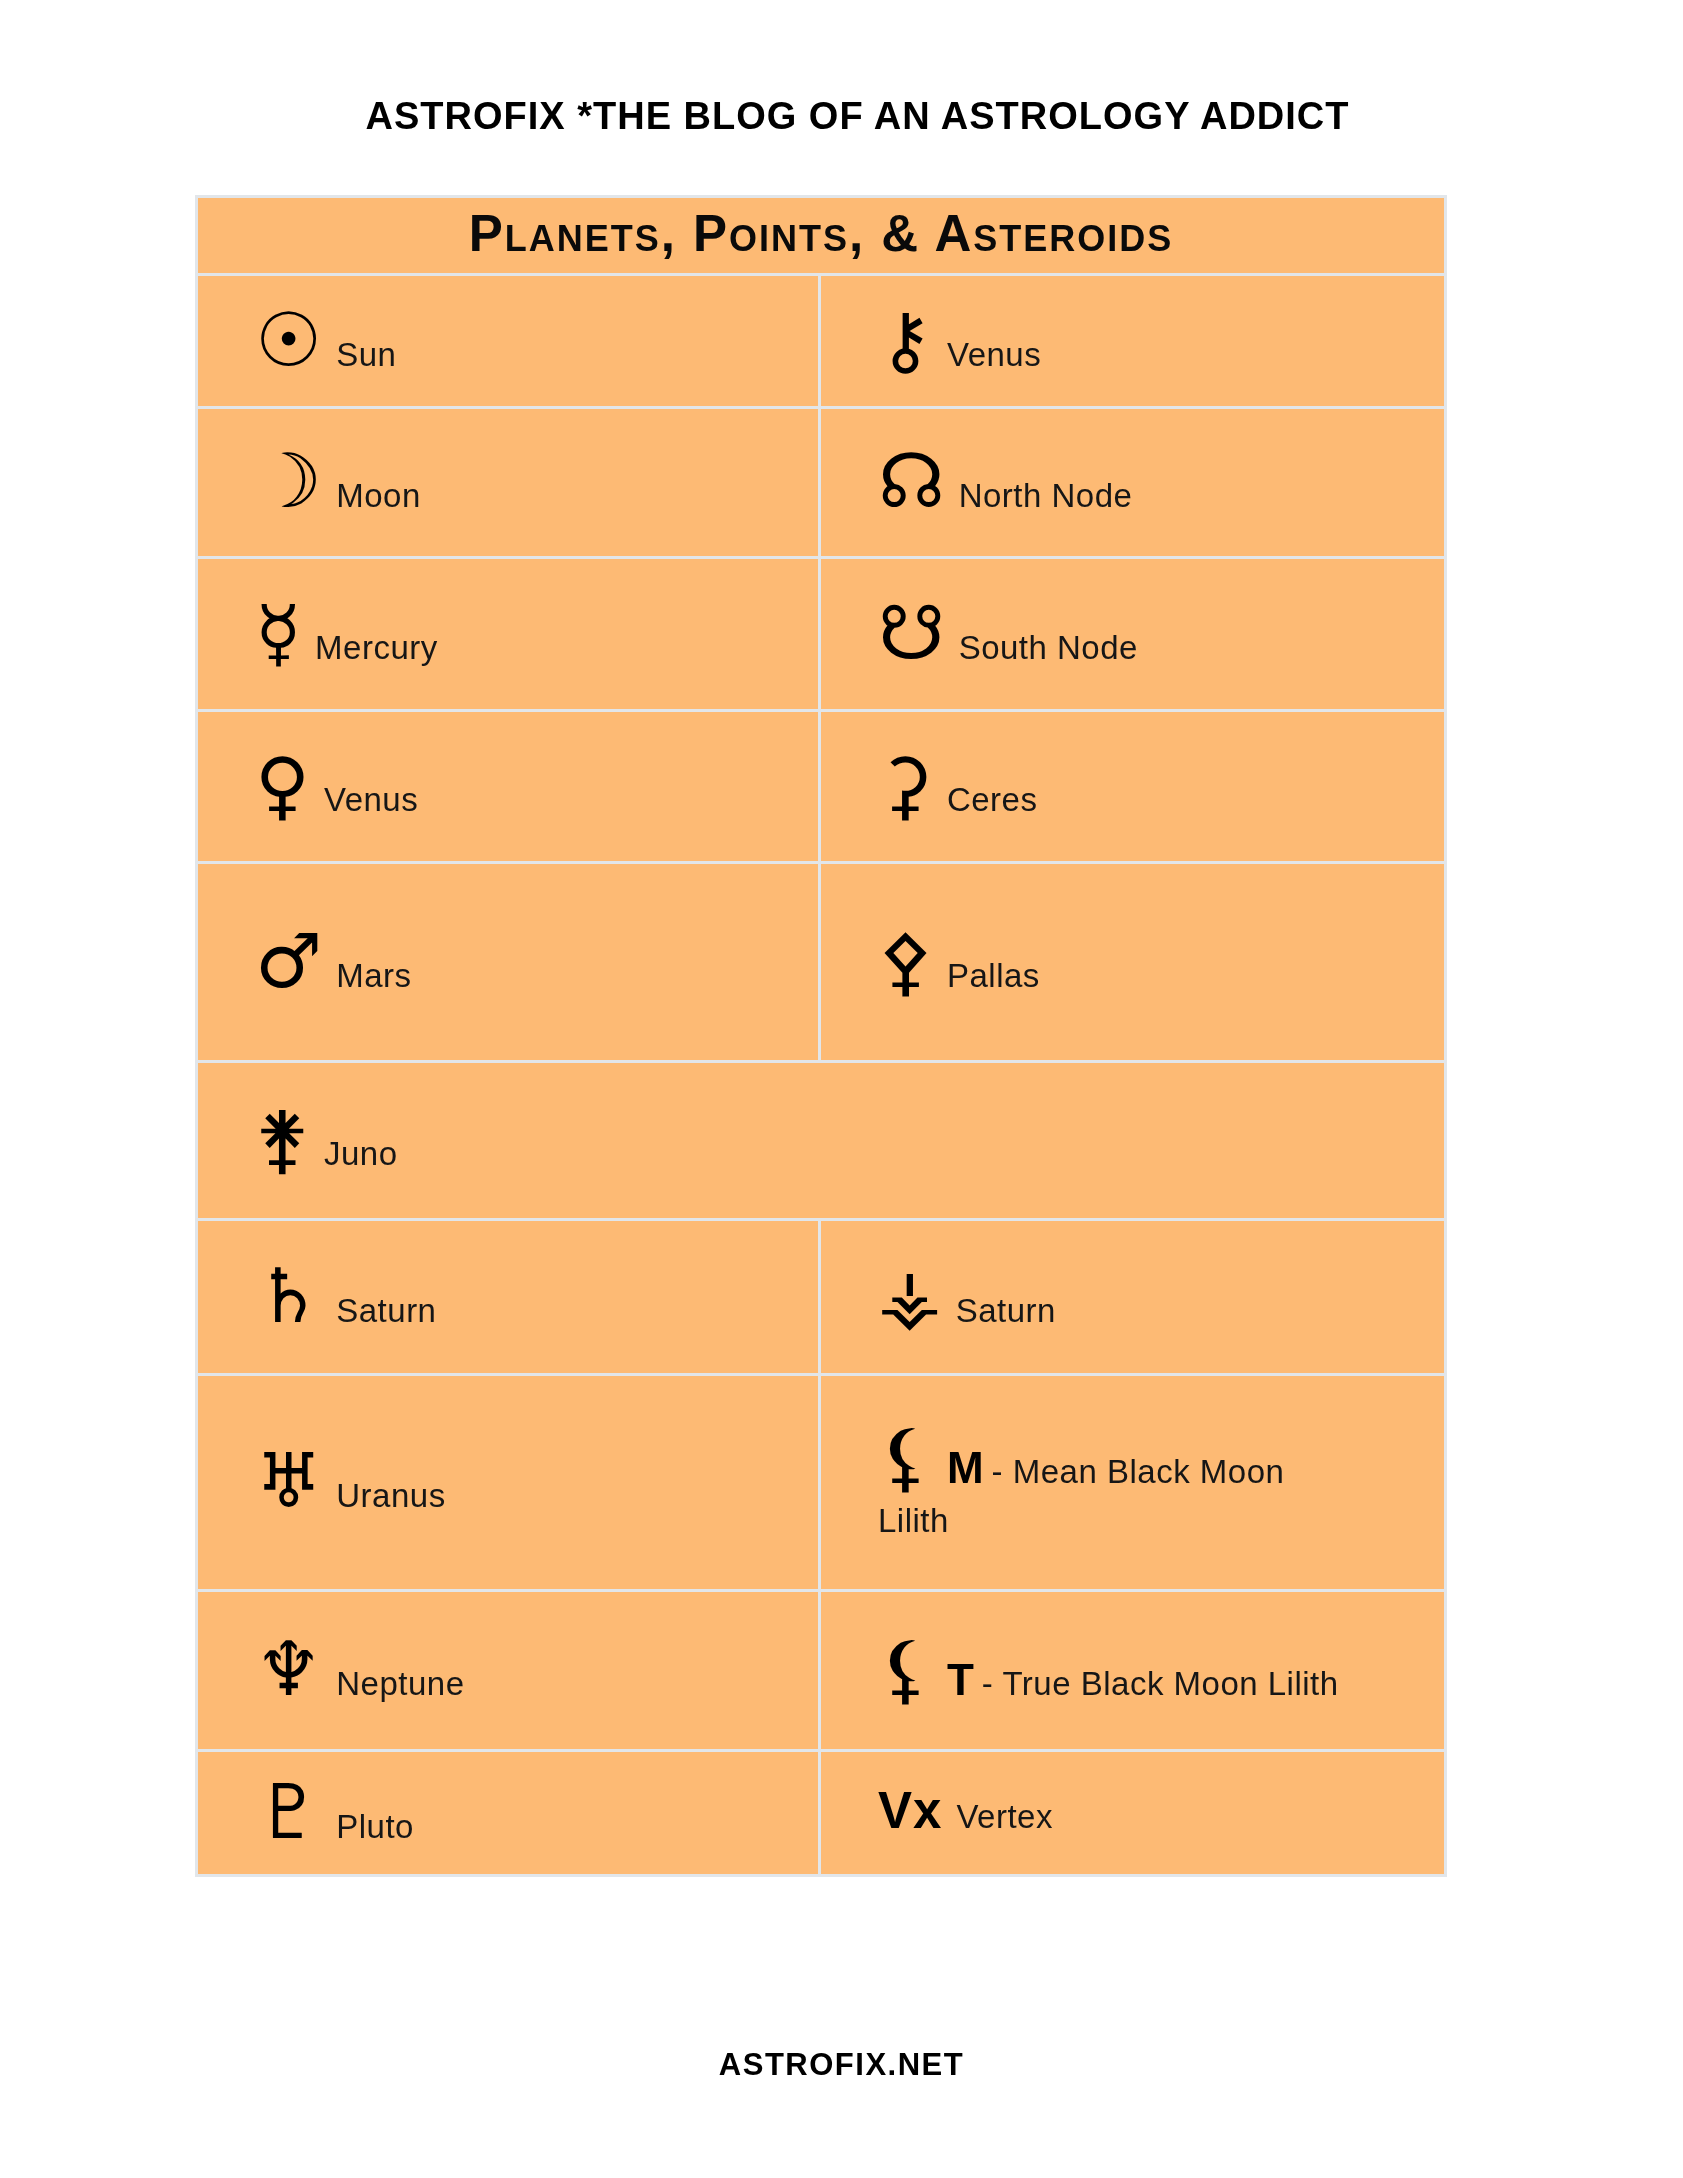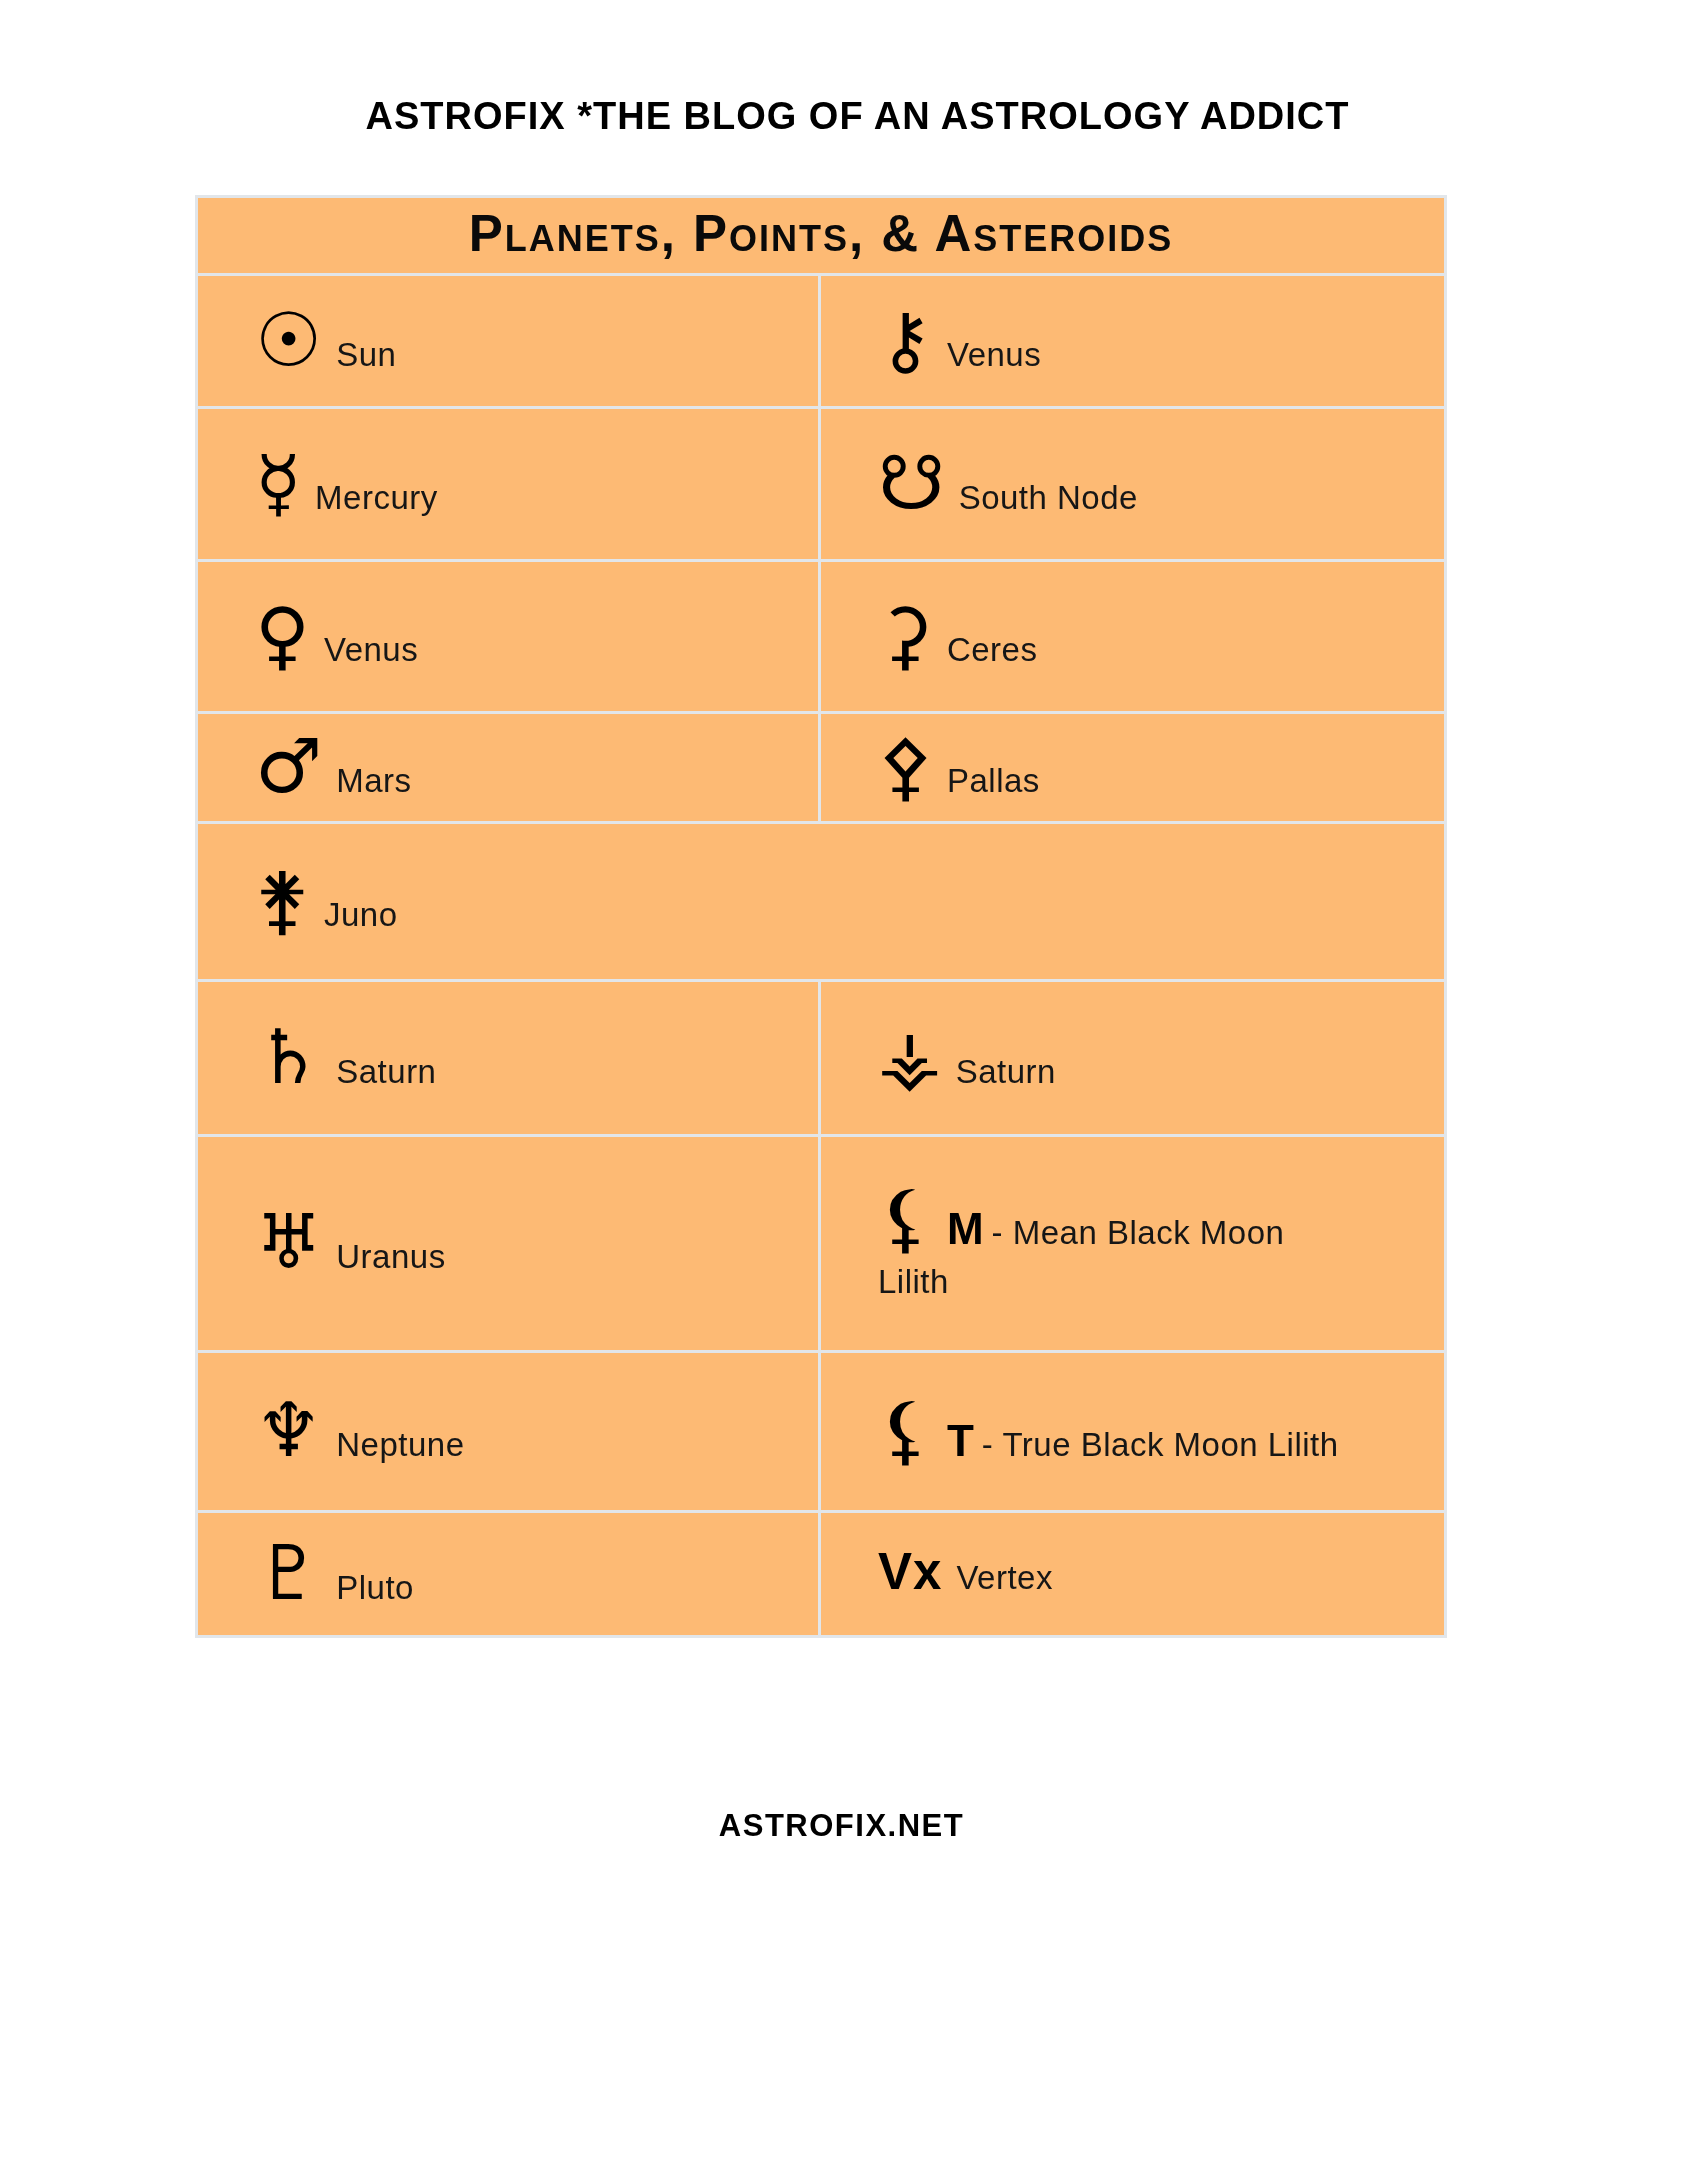--- a/index.html
+++ b/index.html
@@ -110,40 +110,48 @@
 
   <div class="trow" style="height:133px">
     <div class="cell left">
       <p class="cell-line"><span class="sym">☉</span><span class="lbl">Sun</span></p>
     </div>
     <div class="cell">
       <p class="cell-line"><span class="sym">⚷</span><span class="lbl">Venus</span></p>
     </div>
   </div>
 
+  <div class="trow" style="height:150px">
+    <div class="cell left">
+      <p class="cell-line"><span class="sym">☽</span><span class="lbl">Moon</span></p>
+    </div>
+    <div class="cell">
+      <p class="cell-line"><span class="sym">☊</span><span class="lbl">North Node</span></p>
+    </div>
+  </div>
 
   <div class="trow" style="height:153px">
     <div class="cell left">
       <p class="cell-line"><span class="sym">☿</span><span class="lbl">Mercury</span></p>
     </div>
     <div class="cell">
       <p class="cell-line"><span class="sym">☋</span><span class="lbl">South Node</span></p>
     </div>
   </div>
 
   <div class="trow" style="height:152px">
     <div class="cell left">
       <p class="cell-line"><span class="sym">♀</span><span class="lbl">Venus</span></p>
     </div>
     <div class="cell">
       <p class="cell-line"><span class="sym">⚳</span><span class="lbl">Ceres</span></p>
     </div>
   </div>
 
-  <div class="trow" style="height:110px">
+  <div class="trow" style="height:199px">
     <div class="cell left">
       <p class="cell-line"><span class="sym">♂</span><span class="lbl">Mars</span></p>
     </div>
     <div class="cell">
       <p class="cell-line"><span class="sym">⚴</span><span class="lbl">Pallas</span></p>
     </div>
   </div>
 
   <div class="trow" style="height:158px">
     <div class="cell">

